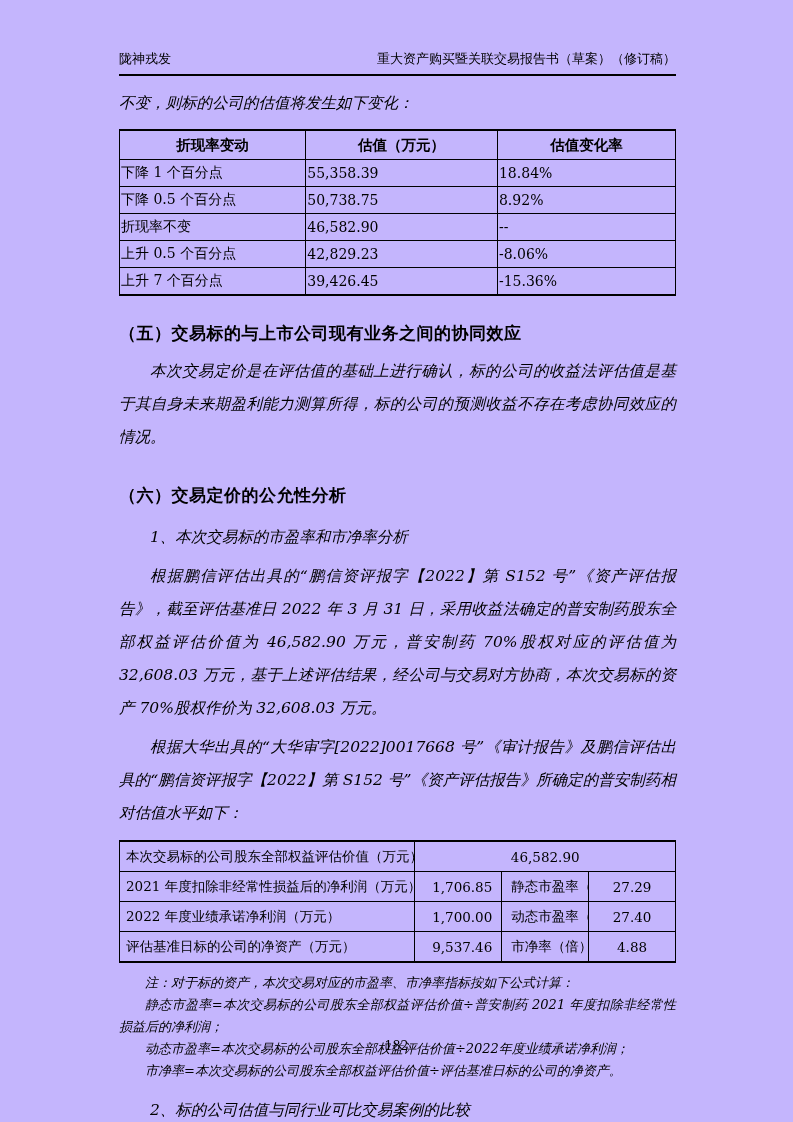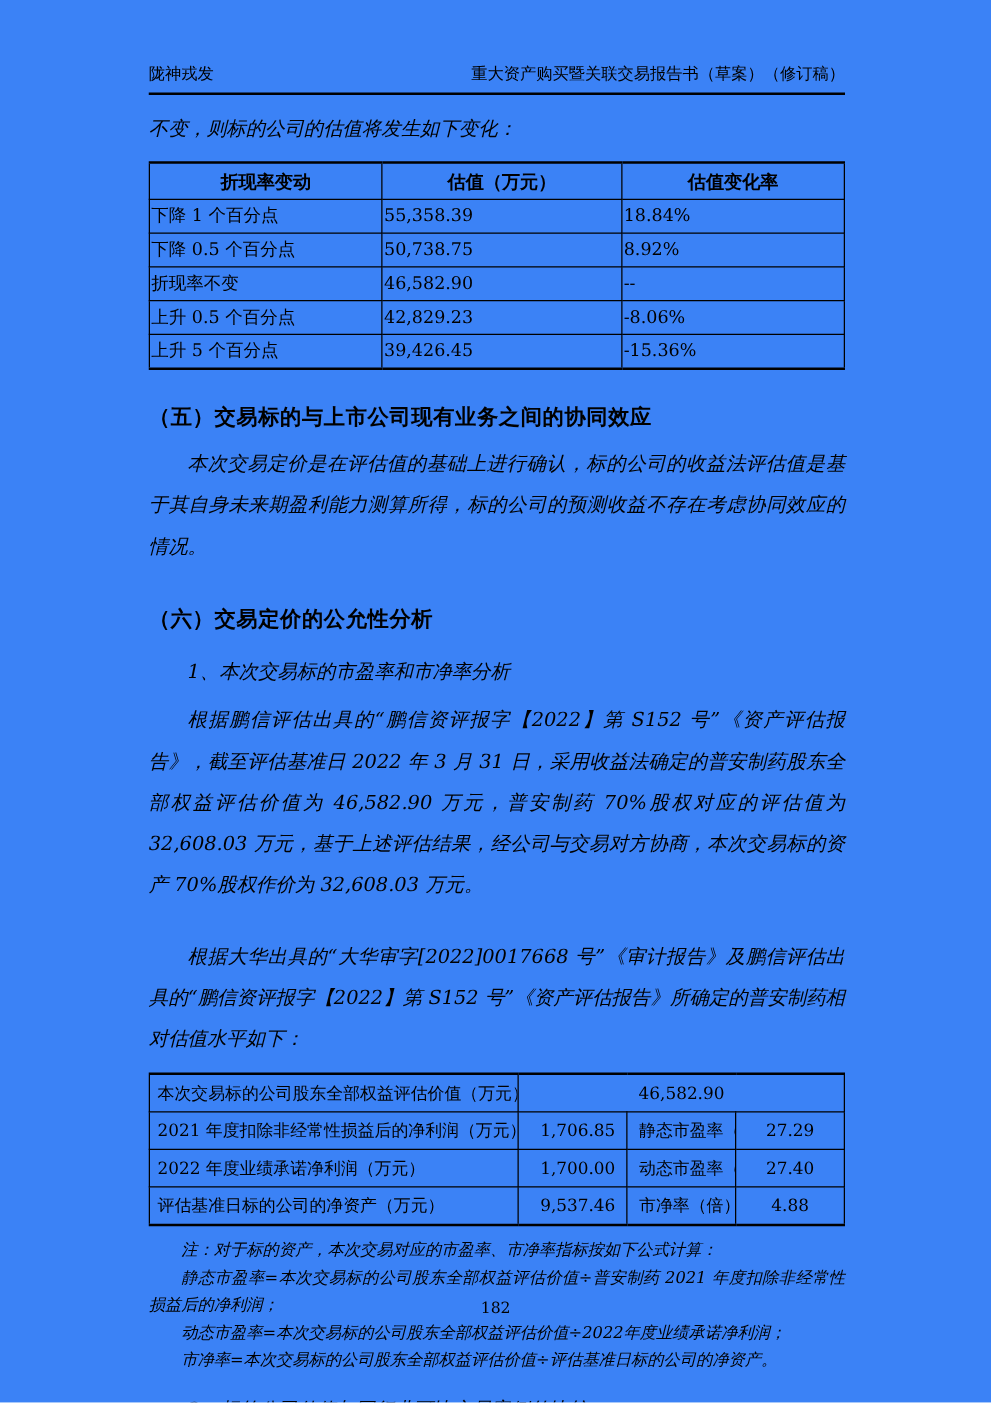--- a/index.html
+++ b/index.html
@@ -1,20 +1,20 @@
 <!DOCTYPE html>
 <html><head>
 <meta charset="utf-8">
 <style>
   html, body { margin: 0; padding: 0; background: #ffffff; }
   .page {
     position: relative;
     width: 793px;
     height: 1122px;
-    background: #3b82f6;
+    background: #c4b5fd;
     color: #000000;
     font-family: "DejaVu Serif", "Liberation Serif", serif;
     overflow: hidden;
   }
   .header {
     display: flex;
     justify-content: space-between;
     align-items: flex-end;
     margin: 0 117px 0 119px;
     padding-top: 50px;
@@ -40,21 +40,21 @@
     font-weight: bold;
     font-size: 17px;
     margin: 0;
     letter-spacing: 0.5px;
   }
   .h-sec5 { margin-top: 26px; }
   .h-sec6 { margin-top: 30px; }
   .p-sec5 { margin-top: 10px; }
   .p-item1 { margin-top: 14px; }
   .p-para1 { margin-top: 6px; }
-  .p-para2 { margin-top: 24px; }
+  .p-para2 { margin-top: 6px; }
   .p-item2 { margin-top: 12px; }
   table {
     border-collapse: collapse;
     width: 100%;
     table-layout: fixed;
     border-radius: 11px;
   }
   .t1 { margin-top: 13px; }
   .t2 { margin-top: 10px; }
   .t1 th, .t1 td, .t2 td {
@@ -143,21 +143,21 @@
         <td>折现率不变</td>
         <td>46,582.90</td>
         <td>--</td>
       </tr>
       <tr>
         <td>上升 0.5 个百分点</td>
         <td>42,829.23</td>
         <td>-8.06%</td>
       </tr>
       <tr>
-        <td>上升 5 个百分点</td>
+        <td>上升 7 个百分点</td>
         <td>39,426.45</td>
         <td>-15.36%</td>
       </tr>
     </tbody>
       </table>
 
     <h2 class="h-sec5">（五）交易标的与上市公司现有业务之间的协同效应</h2>
 
     <p class="body-text indent p-sec5">本次交易定价是在评估值的基础上进行确认，标的公司的收益法评估值是基于其自身未来期盈利能力测算所得，标的公司的预测收益不存在考虑协同效应的情况。</p>
 

